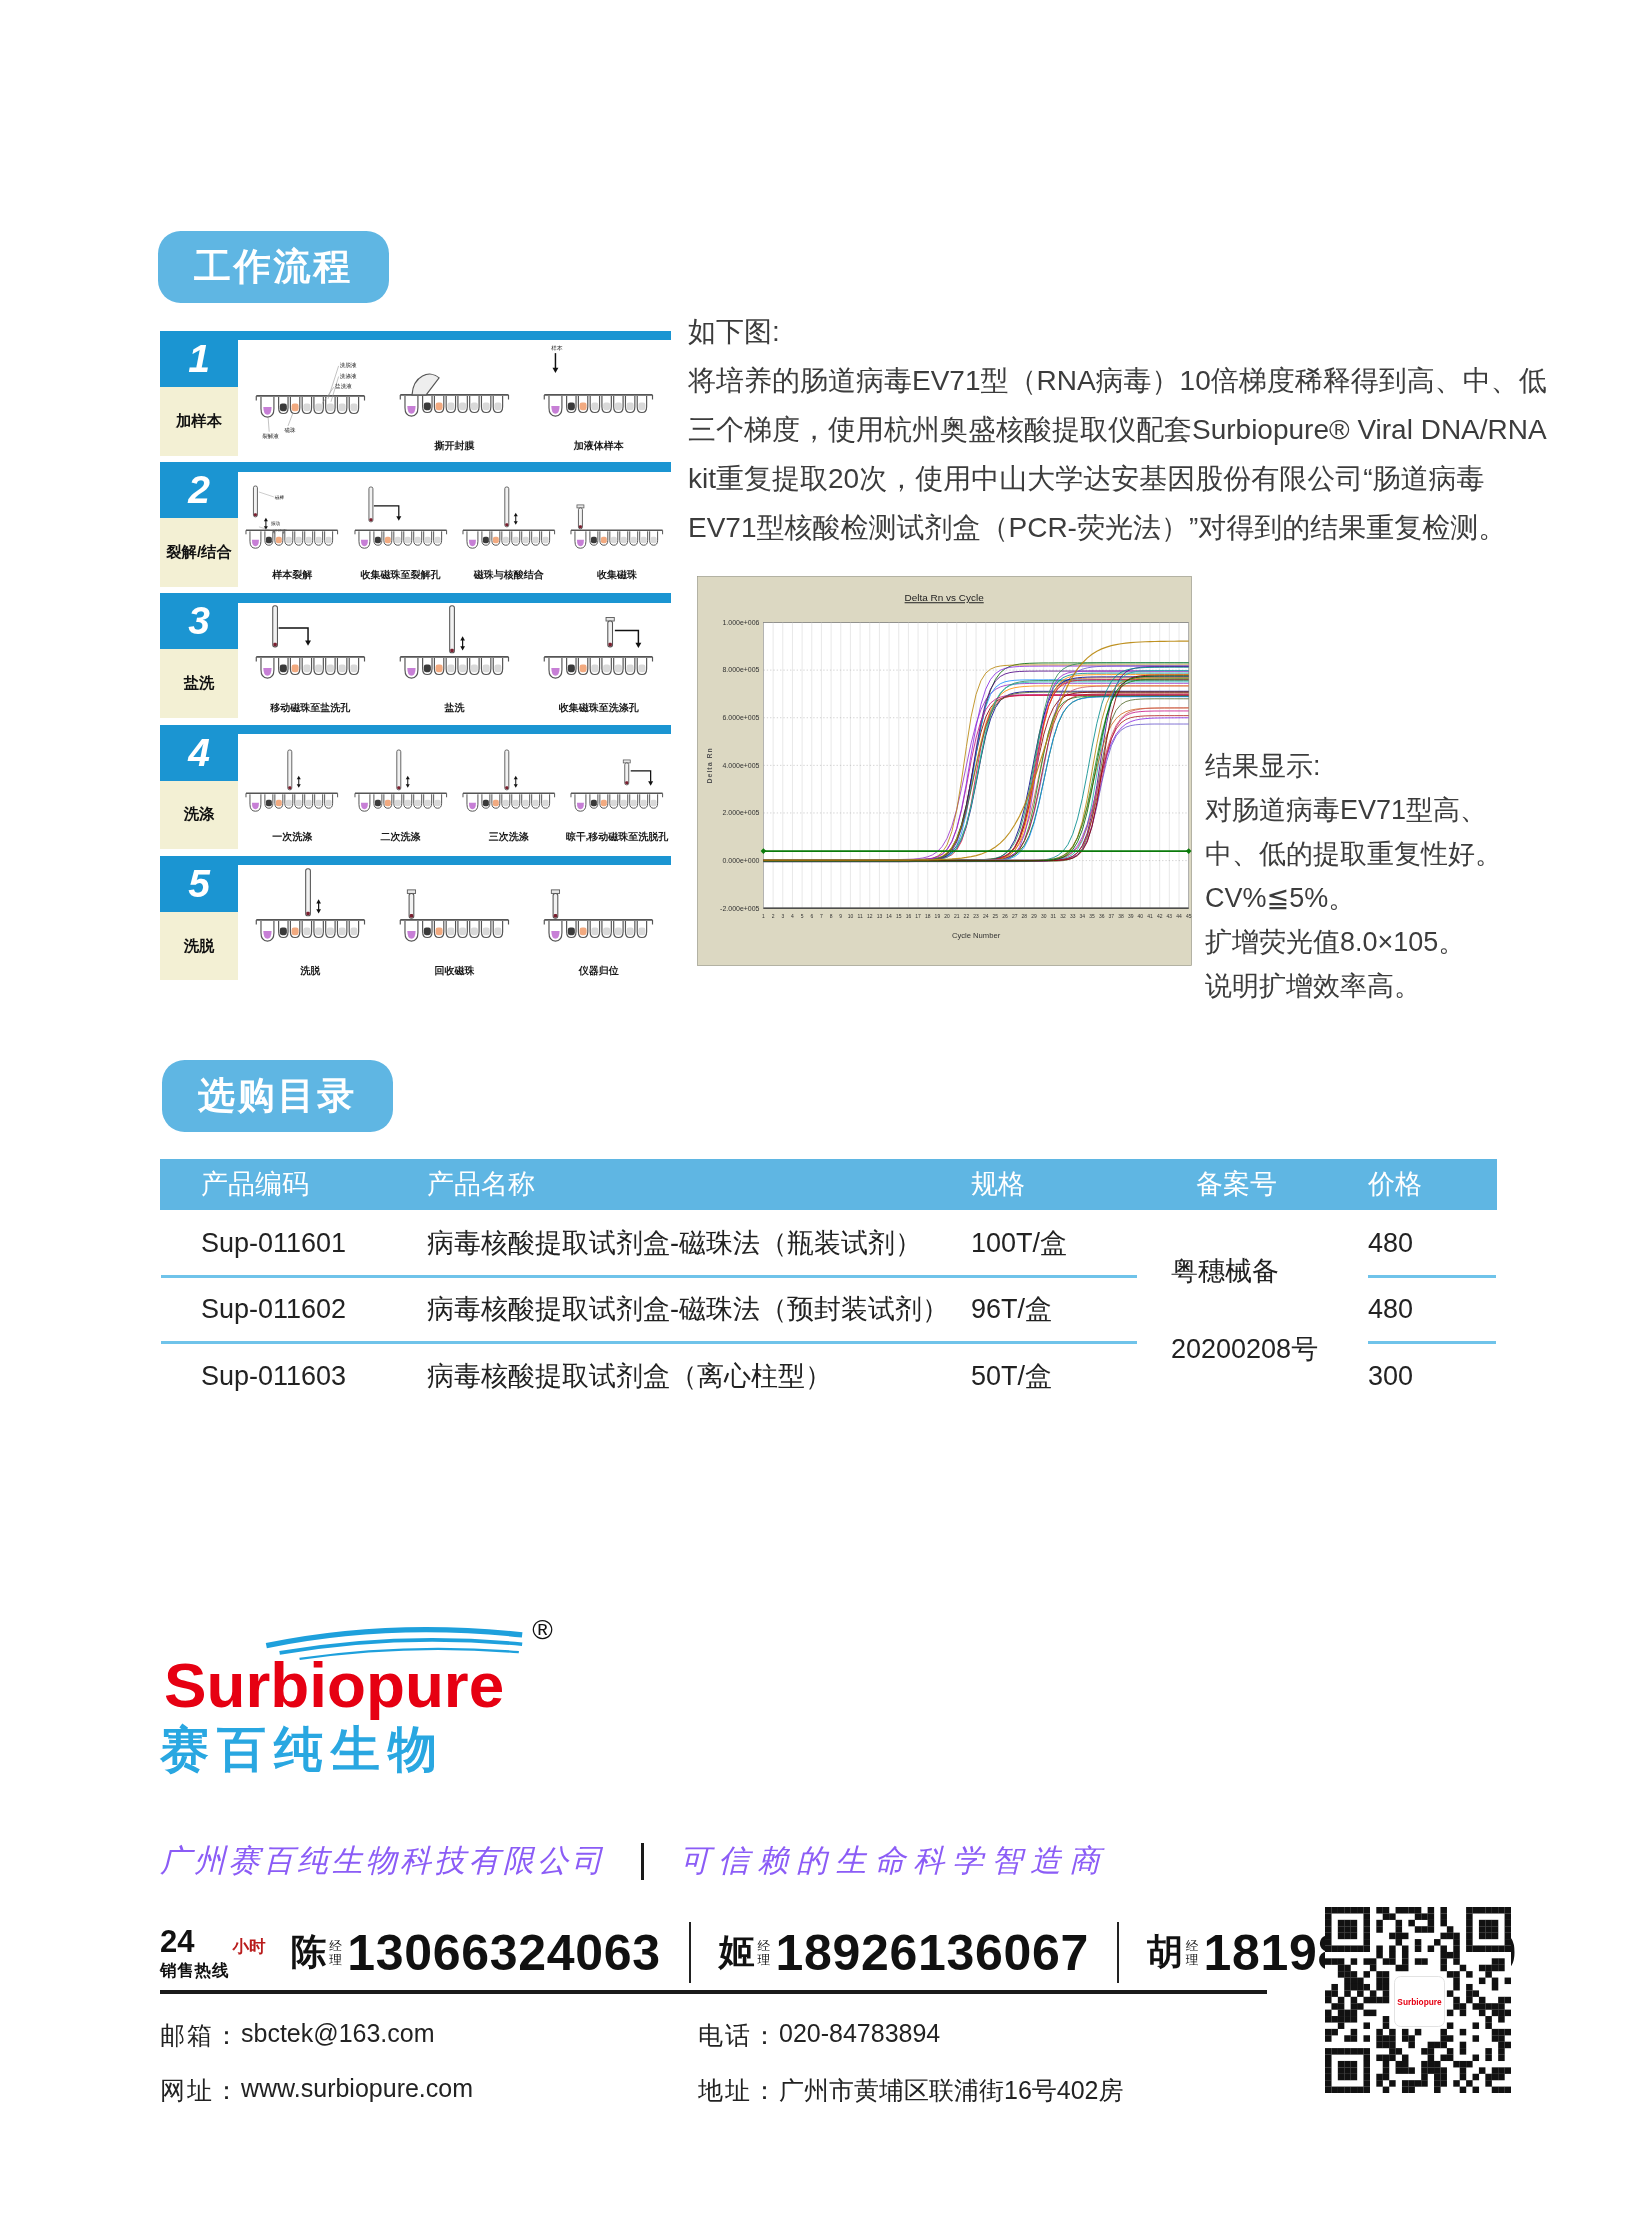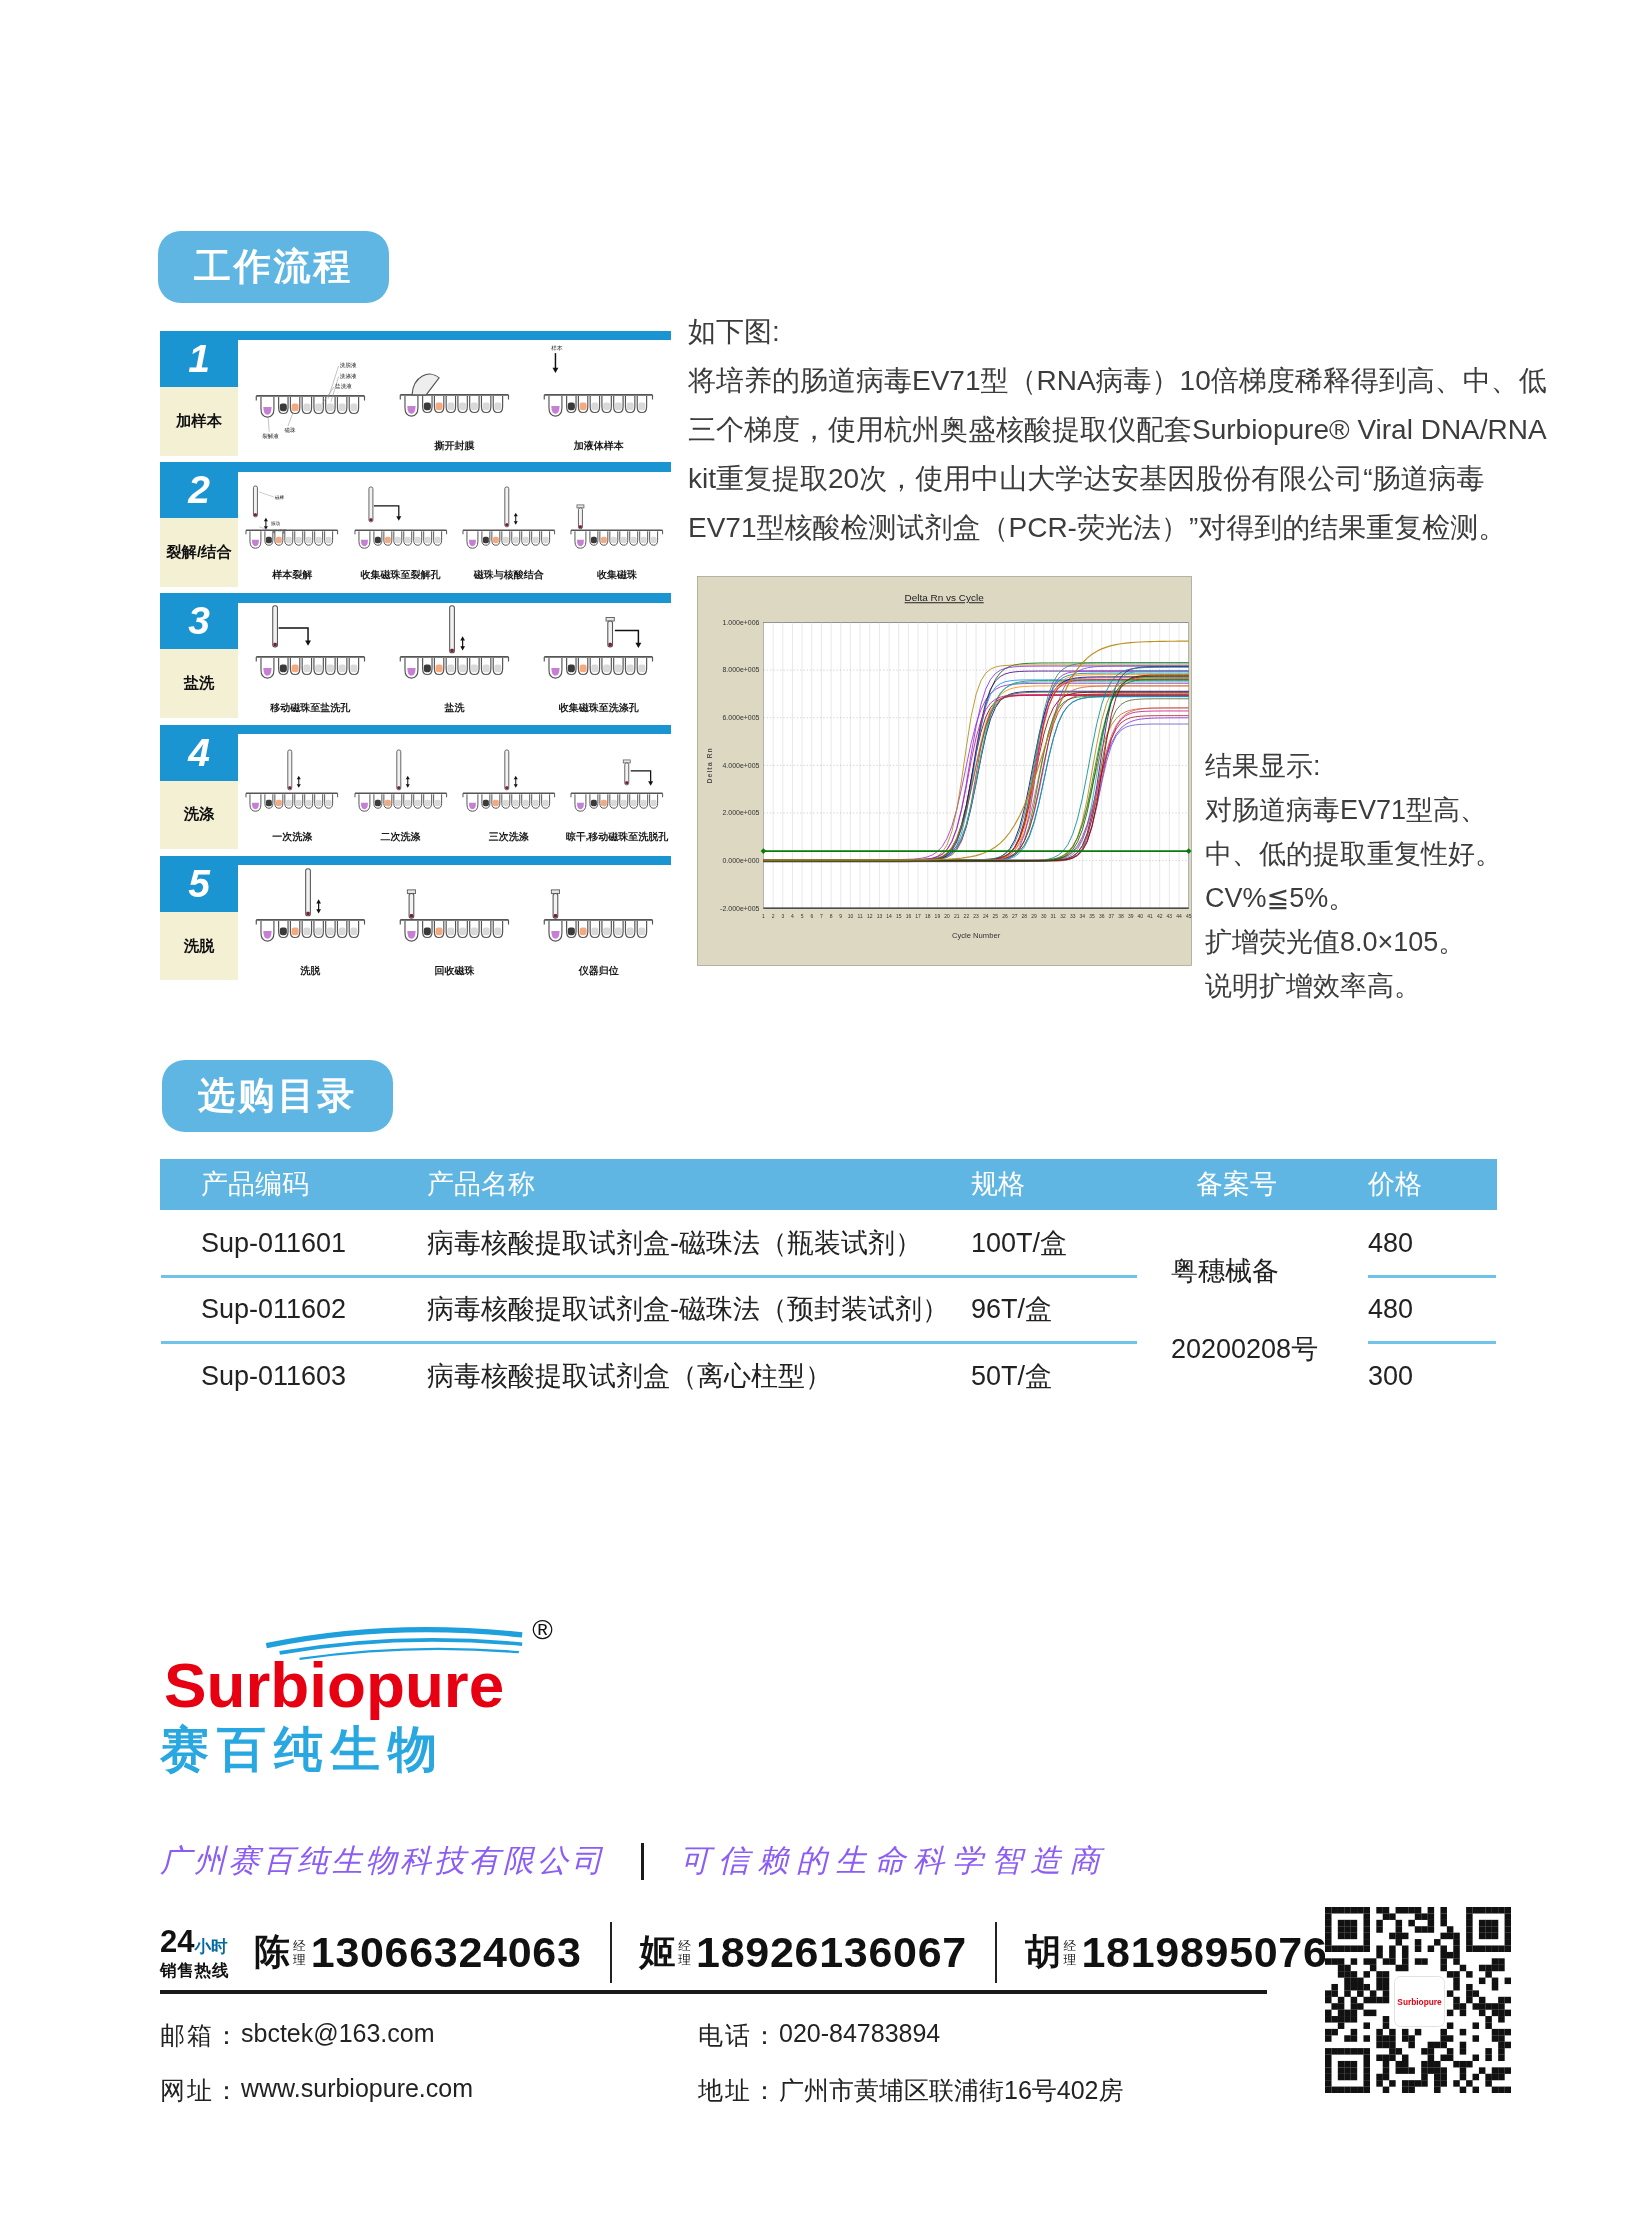--- a/index.html
+++ b/index.html
@@ -43,27 +43,27 @@
   .logo{position:absolute;left:160px;top:1615px;width:412px;}
   .logo-cn{font-size:49px;font-weight:bold;color:#29a7e1;letter-spacing:8px;margin-top:-5.3px;}
   .company{position:absolute;left:160px;top:1840px;display:flex;align-items:center;font-size:31px;color:#8b5cf6;font-style:italic;}
   .company .name{letter-spacing:3.3px;}
   .company .vsep{width:3.3px;height:37px;background:#1a1a1a;margin:0 35px;}
   .company .slogan{letter-spacing:8px;}
   .hotline{position:absolute;left:160px;top:1919px;display:flex;align-items:center;height:67px;}
   .h24{display:flex;flex-direction:column;justify-content:center;margin-right:25px;}
   .h24 .l1{display:flex;align-items:baseline;}
   .h24 .l1 b{font-size:31px;font-weight:bold;color:#111;}
-  .h24 .l1 i{font-style:normal;font-size:16.6px;font-weight:bold;color:#0369a1;}
+  .h24 .l1 i{font-style:normal;font-size:16.6px;font-weight:bold;color:#b91c1c;margin-left:38px;}
   .h24 .l2{font-size:16.6px;font-weight:bold;color:#111;letter-spacing:0.7px;}
   .contact{display:flex;align-items:center;}
   .contact .surname{font-size:36px;font-weight:bold;color:#111;}
   .contact .title{display:flex;flex-direction:column;margin:0 5.3px 0 2.7px;}
   .contact .title span{font-size:12.6px;line-height:14px;color:#111;}
-  .contact .phone{font-size:43px;font-weight:600;color:#111;letter-spacing:0.7px;}
+  .contact .phone{font-size:50px;font-weight:600;color:#111;letter-spacing:0.7px;}
   .hsep{width:2px;height:61px;background:#222;margin:0 28px;}
   .rule{position:absolute;left:160px;top:1990px;width:1107px;height:4px;background:#1a1a1a;}
   .cline{position:absolute;font-size:25px;color:#222;display:flex;}
   .cline .lab{letter-spacing:2px;}
   .qr{position:absolute;left:1325px;top:1907px;width:186px;height:186px;}
   .qr-logo{position:absolute;left:69px;top:69px;width:49px;height:49px;background:#fff;border:1.3px solid #e2e2e2;
            border-radius:6.7px;display:flex;align-items:center;justify-content:center;}
   .qr-logo span{color:#e60012;font-size:8.3px;font-weight:bold;}
 </style>
 </head>

